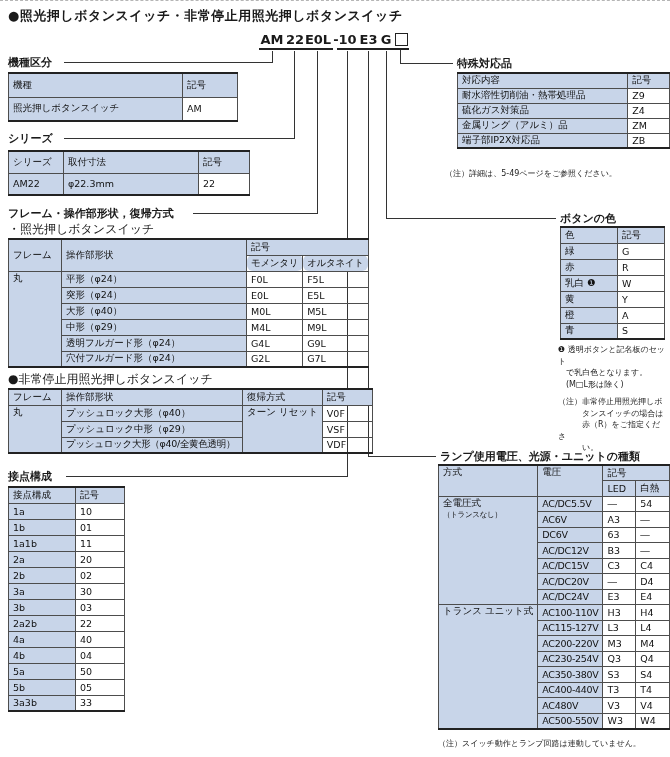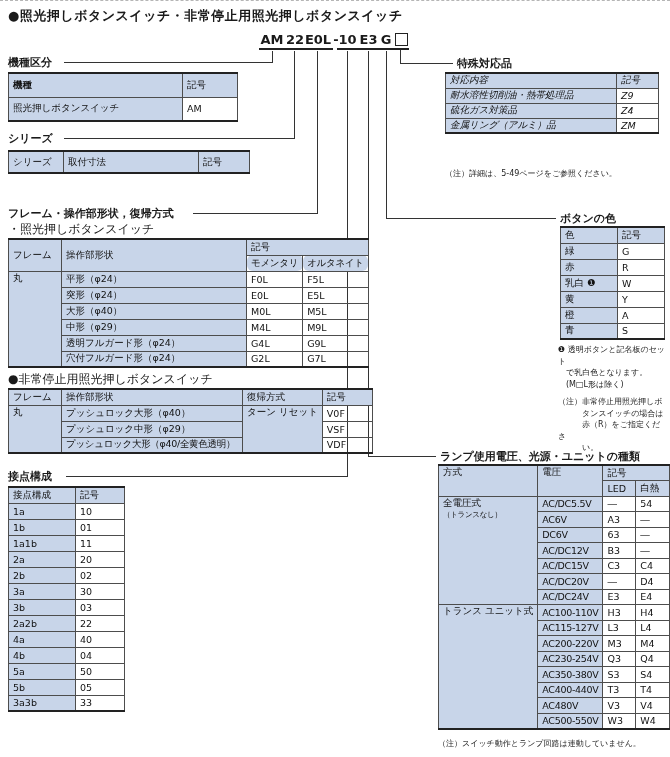--- a/index.html
+++ b/index.html
@@ -73,38 +73,43 @@
 <div class="sec-label" style="left:457px;top:56px;">特殊対応品</div>
 <div class="sec-label" style="left:560px;top:211px;">ボタンの色</div>
 <div class="sec-label" style="left:440px;top:449px;">ランプ使用電圧、光源・ユニットの種類</div>
 <div class="sub-label" style="left:8px;top:221px;">・照光押しボタンスイッチ</div>
 <div class="sub-label" style="left:8px;top:371px;">●非常停止用照光押しボタンスイッチ</div>
 
 <div class="tbl t-r24" style="left:8px;top:72px;">
 <table>
   <tbody>
         <tr>
-    <th style="width:165px;font-weight:bold;">機種</th>
+    <th style="width:165px;">機種</th>
     <th style="width:46px;">記号</th>
   </tr>
   <tr>
     <td class="sh">照光押しボタンスイッチ</td>
     <td>AM</td>
   </tr>
 </tbody>
     </table>
 </div>
 
 <div class="tbl t-r22" style="left:8px;top:150px;">
 <table>
   <tbody>
         <tr>
     <th style="width:46px;">シリーズ</th>
     <th style="width:126px;">取付寸法</th>
     <th style="width:42px;">記号</th>
+  </tr>
+  <tr>
+    <td class="sh">AM22</td>
+    <td class="sh">φ22.3mm</td>
+    <td>22</td>
   </tr>
 </tbody>
     </table>
 </div>
 
 <div class="tbl t-r16" style="left:8px;top:238px;">
 <table>
   <tbody>
         <tr>
     <th style="width:44px;" rowspan="2">フレーム</th>
@@ -234,38 +239,42 @@
           <td>05</td>
         </tr>
   <tr>
           <td class="sh">3a3b</td>
           <td>33</td>
         </tr>
 </tbody>
     </table>
 </div>
 
-<div class="tbl t-r15" style="left:445px;top:72px;font-style:italic;">
+<div class="tbl t-r15" style="left:457px;top:72px;">
 <table>
   <tbody>
         <tr>
     <th style="width:162px;">対応内容</th>
     <th style="width:33px;">記号</th>
   </tr>
   <tr>
           <td class="sh">耐水溶性切削油・熱帯処理品</td>
           <td>Z9</td>
         </tr>
   <tr>
           <td class="sh">硫化ガス対策品</td>
           <td>Z4</td>
         </tr>
   <tr>
           <td class="sh">金属リング（アルミ）品</td>
           <td>ZM</td>
+        </tr>
+  <tr>
+          <td class="sh">端子部IP2X対応品</td>
+          <td>ZB</td>
         </tr>
 </tbody>
     </table>
 </div>
 <div class="note" style="left:445px;top:168px;">（注）詳細は、5-49ページをご参照ください。</div>
 
 <div class="tbl t-r16" style="left:560px;top:226px;">
 <table>
   <tbody>
         <tr>

